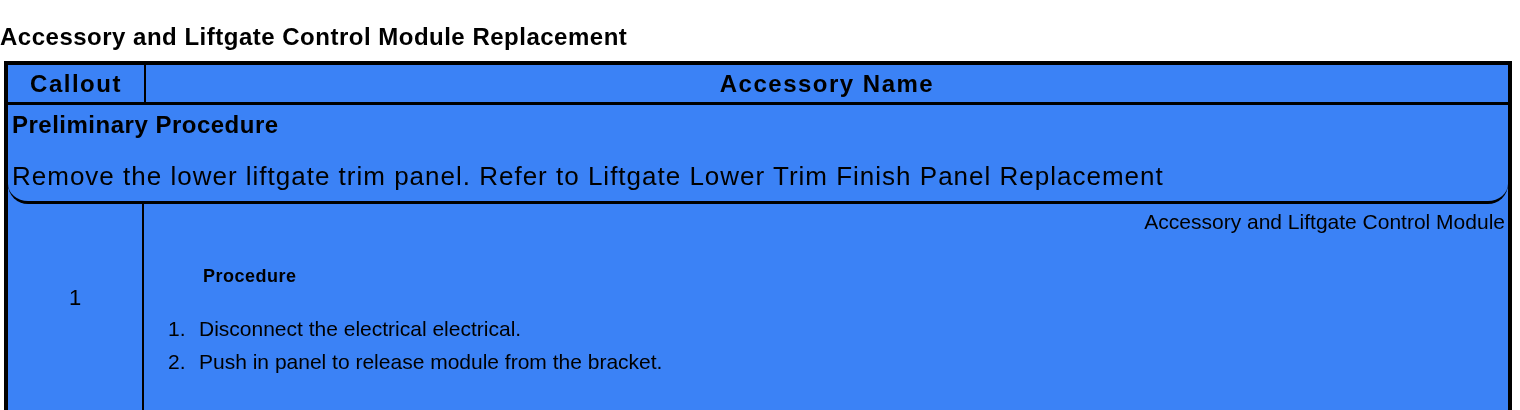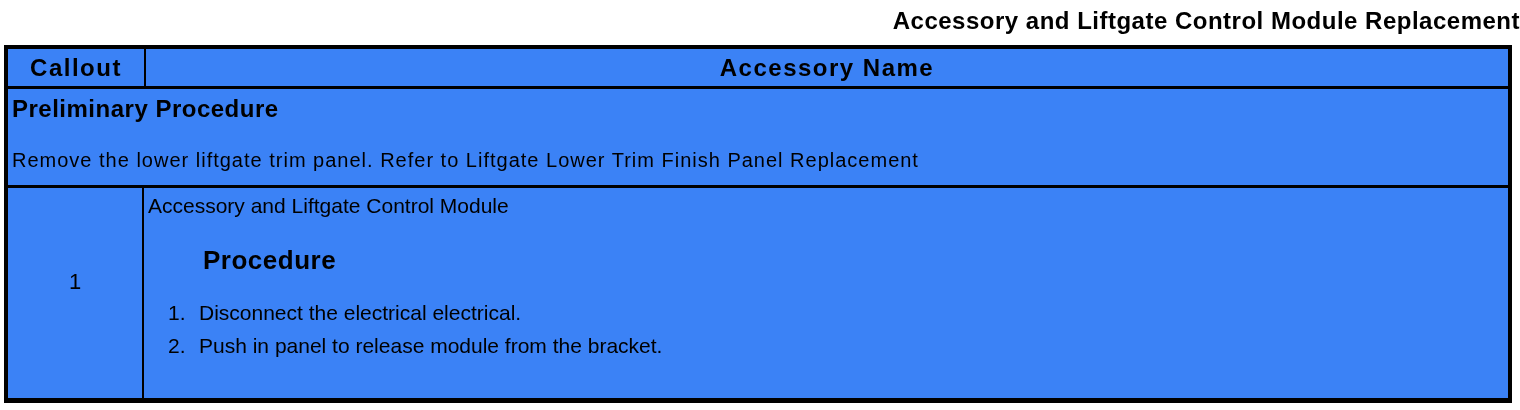--- a/index.html
+++ b/index.html
@@ -6,23 +6,23 @@
   .page {
     position: relative;
     width: 1520px;
     height: 410px;
     background: #ffffff;
     color: #000000;
     font-family: "Liberation Sans", "DejaVu Sans", sans-serif;
     overflow: hidden;
   }
   .doc-title {
-    padding-top: 8px;
+    padding-top: 24px;
     height: 37px;
-    text-align: right;
+    text-align: left;
     font-size: 24px;
     font-weight: bold;
     letter-spacing: 0.5px;
     line-height: 26px;
   }
   .tbl {
     margin: 0 8px 0 4px;
     border: 4px solid #000000;
     border-bottom-width: 5px;
     background: #3b82f6;
@@ -43,29 +43,30 @@
   }
   .col-callout {
     width: 136px;
     flex: none;
     border-right: 2px solid #000000;
   }
   .col-name { flex: 1 1 auto; }
   .prelim-row {
     border-bottom: 3px solid #000000;
     padding: 5px 16px 10px 4px;
+    border-radius: 20px;
   }
   .prelim-heading {
     font-size: 24px;
     font-weight: bold;
     letter-spacing: 0.5px;
     line-height: 29px;
   }
   .prelim-text {
-    font-size: 20px;
+    font-size: 26px;
     letter-spacing: 1px;
     line-height: 29px;
     margin-top: 23px;
   }
   .body-row {
     display: flex;
     align-items: stretch;
     min-height: 210px;
   }
   .callout-cell {
@@ -77,23 +78,23 @@
     justify-content: center;
     font-size: 22px;
     padding-bottom: 22px;
     box-sizing: border-box;
   }
   .component-cell {
     flex: 1 1 auto;
     padding: 3px 3px 3px 4px;
     font-size: 21px;
   }
-  .component-name { line-height: 30px; }
+  .component-name { line-height: 30px; text-align: right; }
   .proc-heading {
-    font-size: 26px;
+    font-size: 18px;
     font-weight: bold;
     letter-spacing: 0.5px;
     line-height: 30px;
     margin: 24px 0 0 55px;
   }
   .steps { margin-top: 21px; }
   .step {
     font-size: 21px;
     line-height: 33px;
     padding-left: 20px;

